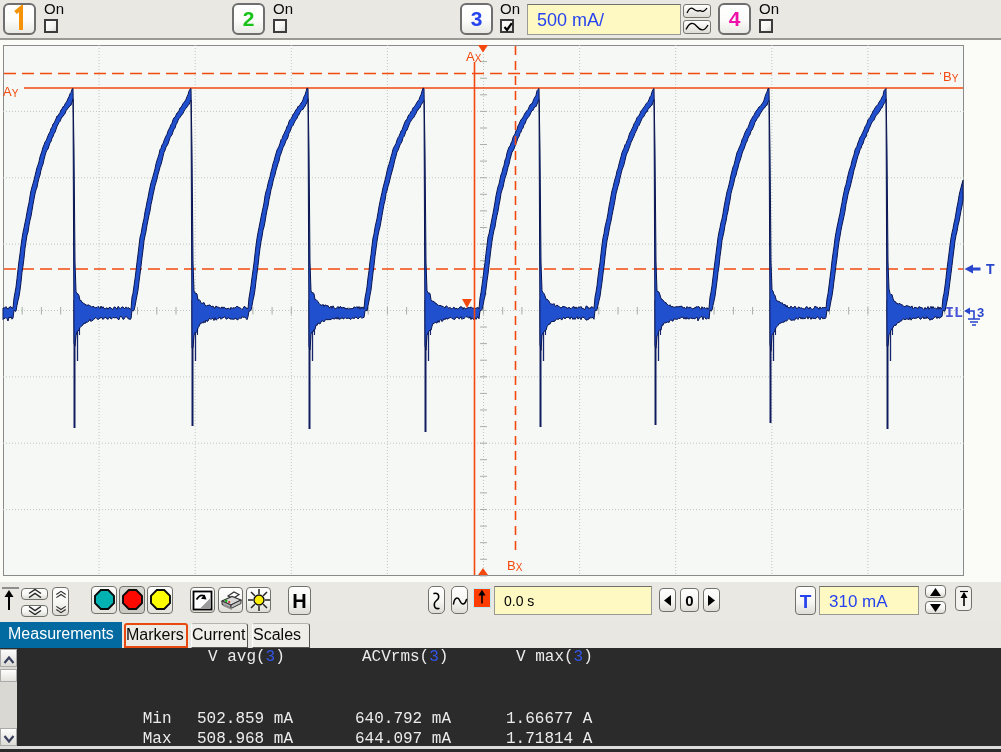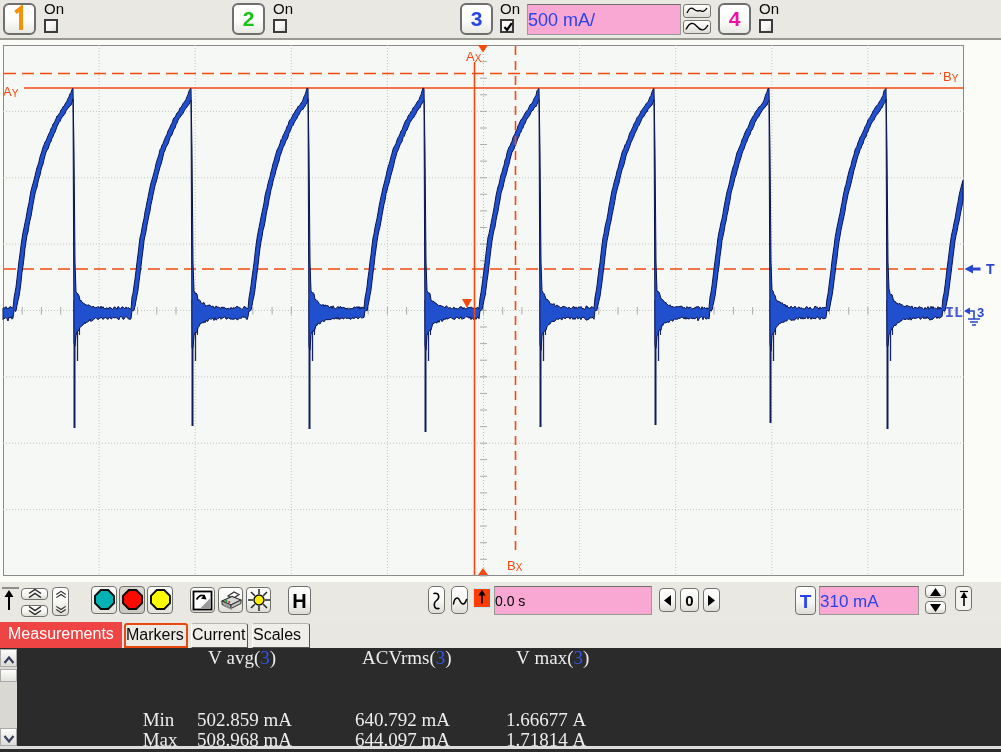--- a/index.html
+++ b/index.html
@@ -4,34 +4,34 @@
 * { margin:0; padding:0; box-sizing:border-box; }
 html,body { width:1001px; height:752px; overflow:hidden; background:#e9e8e3; font-family:"Liberation Sans", sans-serif; }
 #topbar { position:relative; width:1001px; height:40px; background:#e9e8e3; border-bottom:2px solid #9a9a95; }
 .chb { position:absolute; top:3px; width:33px; height:32px; border:2px solid #6f6f6f; border-radius:6px;
   background:linear-gradient(180deg,#ffffff 0%,#fcfdfb 55%,#e9eae4 100%); text-align:center; line-height:28px;
   font-size:21px; font-weight:bold; }
 .onl { position:absolute; top:0px; font-size:15px; color:#0a0a0a; }
 .cbx { position:absolute; top:19px; width:14px; height:14px; border:2px solid #3c3c3c;
   background:linear-gradient(135deg,#ffffff 0%,#f4f4f2 60%,#d9d9d4 100%); }
 .cbx svg { position:absolute; left:1px; top:1px; }
-.fld { position:absolute; background:#f9a8d4; border:1px solid #9a9a94; border-top:1px solid #70706a; }
+.fld { position:absolute; background:#fef9c3; border:1px solid #9a9a94; border-top:1px solid #70706a; padding-left:9px; }
 .minib { position:absolute; width:28px; height:14px; border:1.5px solid #77776f; border-radius:3px;
   background:linear-gradient(180deg,#fff,#dddcd5); text-align:center; }
 .minib svg { vertical-align:top; }
 #ctrlbar { position:relative; width:1001px; height:42px; background:#e9e8e3; border-top:2px solid #fbfbf8; }
 .cbtn { position:absolute; border:1.5px solid #72726c; border-radius:4px; text-align:center;
   background:linear-gradient(180deg,#ffffff 0%,#f6f6f3 55%,#dddcd5 100%); }
 .cbtn svg { vertical-align:top; }
 #bottom { position:relative; width:1001px; height:130px; background:#2b2b2b; }
 #tabs { position:absolute; left:0; top:0; width:1001px; height:26px; background:#e8e7e2; }
 .tab { position:absolute; height:24px; font-size:16px; color:#0a0a0a; text-align:left; line-height:21px;
   border:1px solid #888; border-top-left-radius:3px; border-top-right-radius:3px; }
 #mtable { position:absolute; left:0; top:26px; width:1001px; height:104px; background:#2b2b2b; }
-.mono { position:absolute; font-family:Liberation Serif, serif; font-size:19px; line-height:19px; color:#ececec; white-space:pre; }
+.mono { position:absolute; font-family:Liberation Mono, monospace; font-size:16px; line-height:19px; color:#ececec; white-space:pre; }
 #vsb { position:absolute; left:0; top:1px; width:17px; height:97px; background:#d9d8d3; }
 .sbtn { position:absolute; left:0; width:17px; height:18px; background:linear-gradient(180deg,#fdfdfc,#dcdbd6);
   border:1px solid #aaa; text-align:center; }
 </style></head>
 <body>
 <div id="topbar">
 <div class="chb" style="left:3px"><svg width="29" height="28" viewBox="0 0 29 28" style="vertical-align:top">
         <path d="M10.5,7.5 L16,3 L16,25" stroke="#f59208" stroke-width="4" fill="none"></path>
       </svg></div>
     <div class="onl" style="left:44px">On</div>
@@ -300,21 +300,21 @@
         <polygon points="5.5,8 0,0 11,0" fill="#000"></polygon>
       </svg></div>
 <div class="cbtn" style="left:955px;top:4px;width:17px;height:25px;background:#f3f2ee"><svg width="10" height="17" viewBox="0 0 10 17" style="margin-top:3px">
         <line x1="1" y1="1.5" x2="9" y2="1.5" stroke="#000" stroke-width="1.2"></line>
         <line x1="5" y1="3" x2="5" y2="16" stroke="#000" stroke-width="1.6"></line>
         <polygon points="5,2 1.5,8 8.5,8" fill="#000"></polygon>
       </svg></div>
 </div>
 <div id="bottom">
 <div id="tabs">
-<div class="tab" style="left:0;top:0;width:122px;height:26px;background:#ef4444;color:#fff;border:0;border-radius:0;text-align:left;padding-left:8px;line-height:24px">Measurements</div>
+<div class="tab" style="left:0;top:0;width:122px;height:26px;background:#0369a1;color:#fff;border:0;border-radius:0;text-align:left;padding-left:8px;line-height:24px">Measurements</div>
 <div class="tab" style="left:124px;top:1px;width:64px;height:25px;border:2.5px solid #e8490e;background:#eceae5;line-height:20px">Markers</div>
 <div class="tab" style="left:191px;top:1px;width:57px;height:25px;background:#efeee9;border-color:#b5b4af #55544f #55544f #fff">Current</div>
 <div class="tab" style="left:252px;top:1px;width:58px;height:25px;background:#efeee9;border-color:#b5b4af #55544f #55544f #fff">Scales</div>
 </div>
 <div id="mtable">
 <span class="mono" style="left:208px;top:0px">V&nbsp;avg(<span style="color:#3355e8">3</span>)</span>
 <span class="mono" style="left:362px;top:0px">ACVrms(<span style="color:#3355e8">3</span>)</span>
 <span class="mono" style="left:516px;top:0px">V&nbsp;max(<span style="color:#3355e8">3</span>)</span>
 <div style="position:absolute;left:0;top:61.5px;width:1001px;height:19px">
 <span class="mono" style="left:142.7px;top:0">Min</span>

